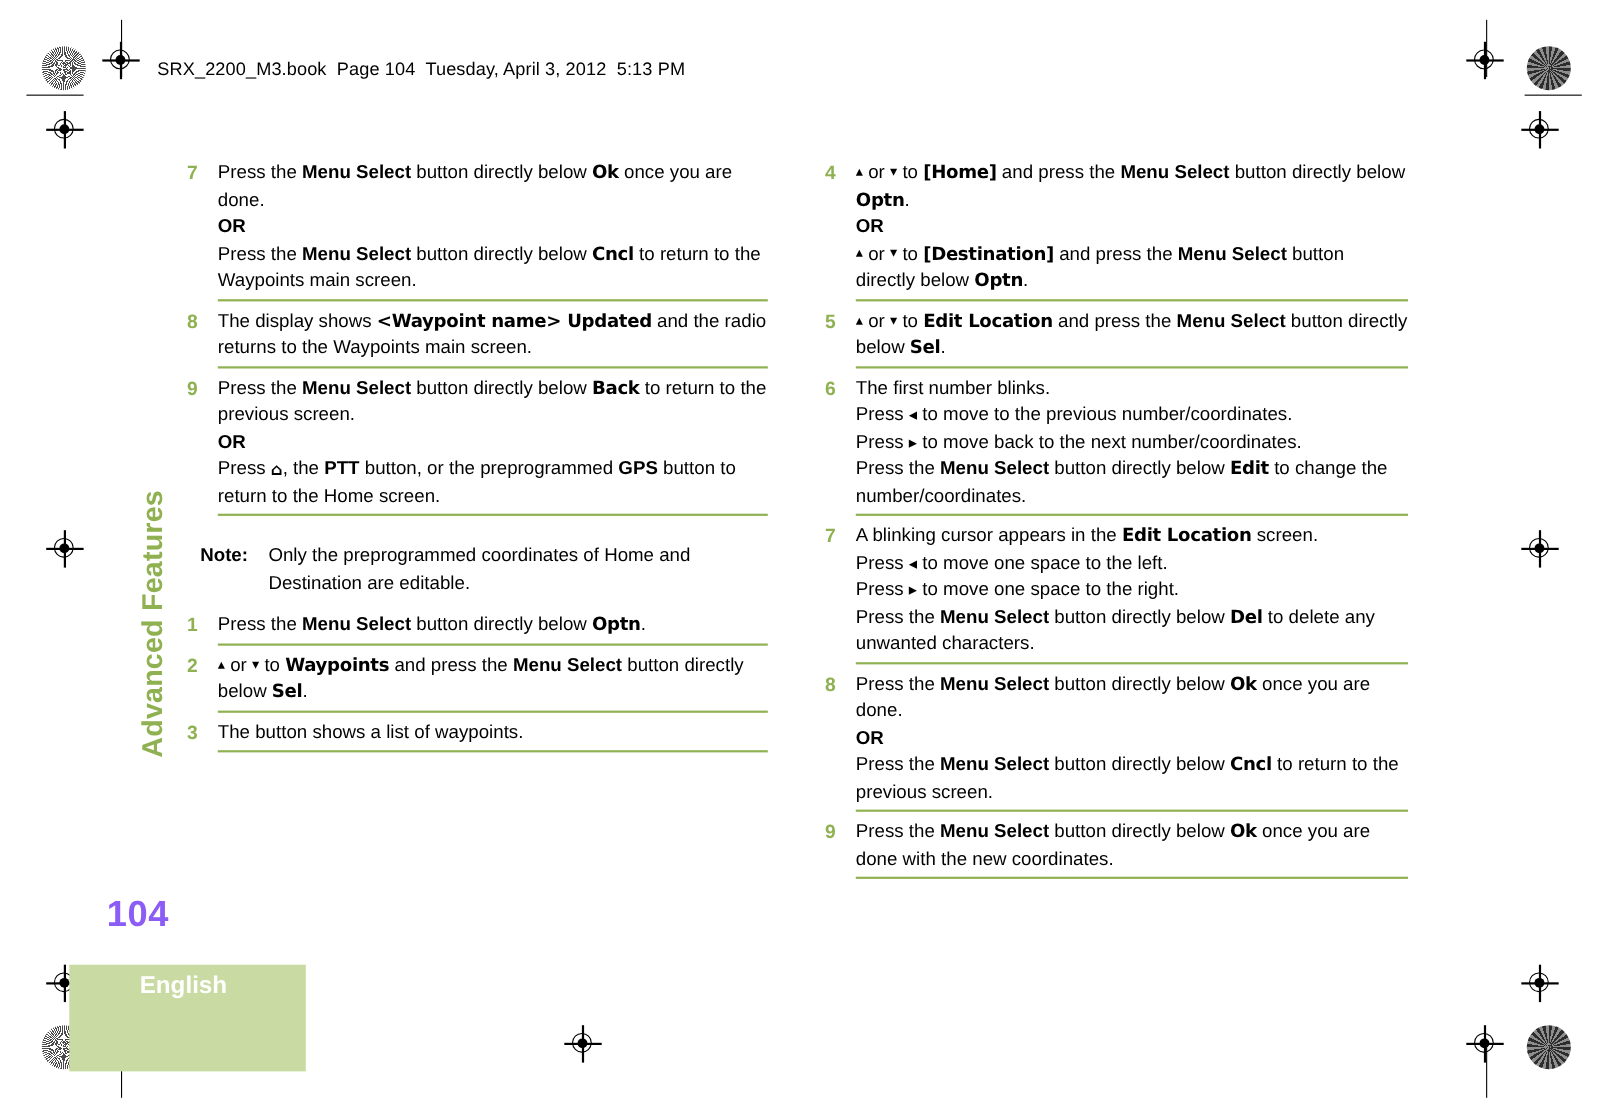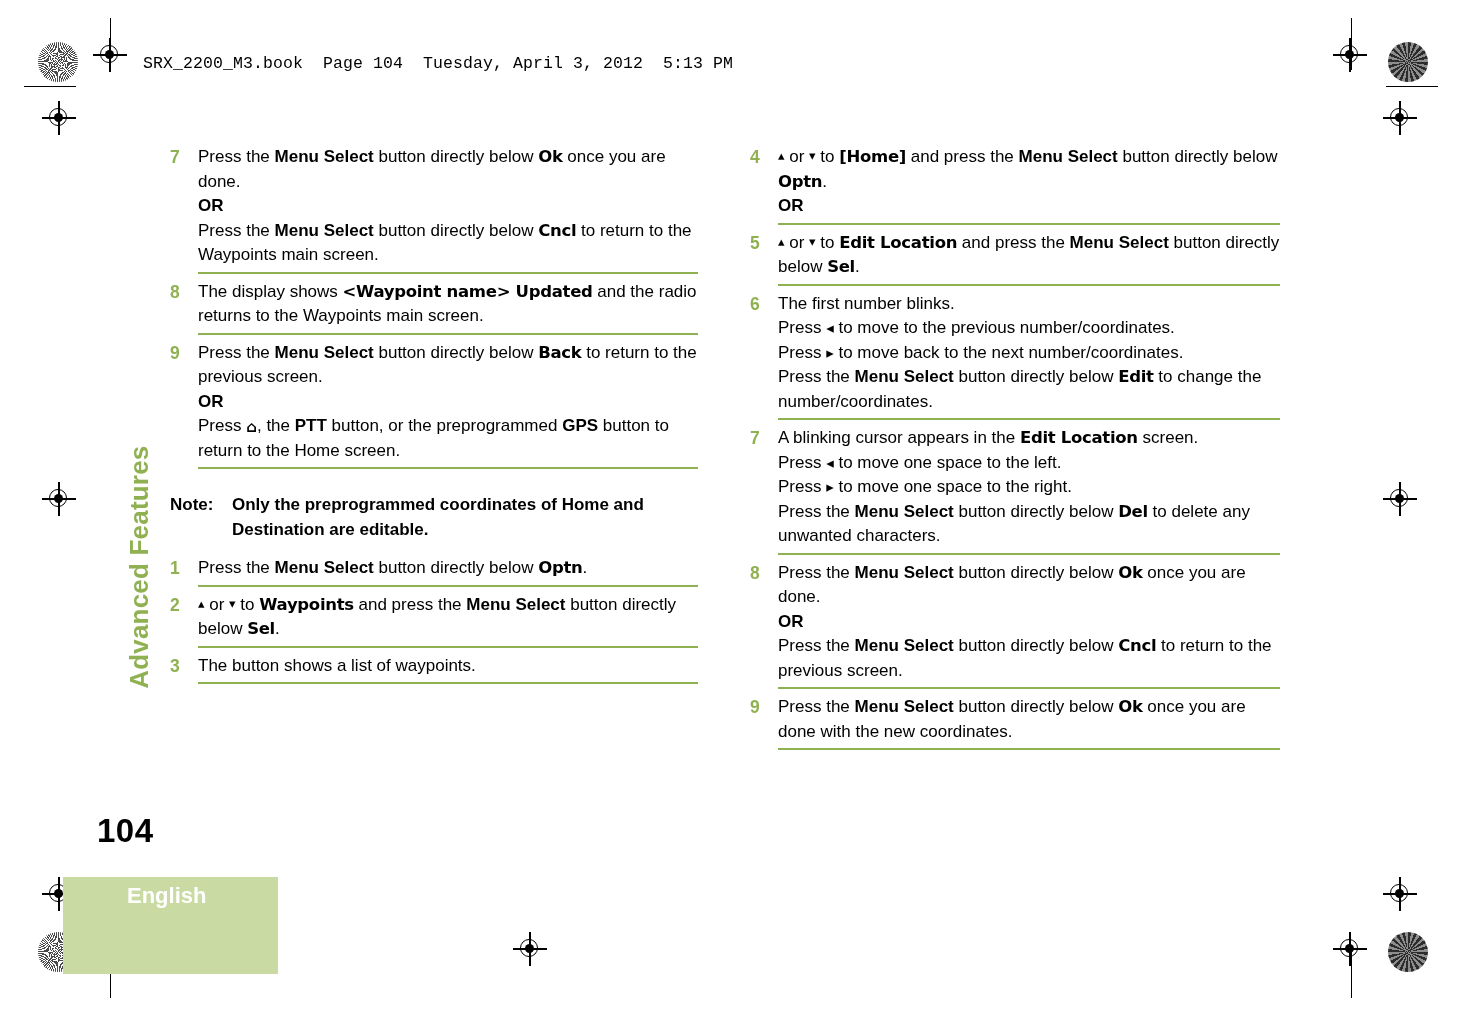--- a/index.html
+++ b/index.html
@@ -62,21 +62,21 @@
   .crop-line {
     position: absolute;
     background: #000;
   }
 
   
   .book-header {
     position: absolute;
     left: 143px;
     top: 54px;
-    font-family: Liberation Mono, monospace;
+    font-family: Liberation Sans, sans-serif;
     font-size: 16.5px;
     letter-spacing: 0.1px;
     white-space: pre;
     color: #000;
   }
 
   
   .side-tab {
     position: absolute;
     left: -16px;
@@ -90,21 +90,21 @@
     font-weight: bold;
     letter-spacing: 0.2px;
     white-space: nowrap;
   }
 
   
   .page-number {
     position: absolute;
     left: 97px;
     top: 812px;
-    color: #000000;
+    color: #8b5cf6;
     font-size: 33px;
     font-weight: bold;
     letter-spacing: 0.5px;
   }
   .lang-band {
     position: absolute;
     left: 63px;
     top: 877px;
     width: 215px;
     height: 97px;
@@ -217,22 +217,22 @@
     font-style: italic;
     line-height: 24px;
   }
 
   .note-row {
     display: flex;
     margin-top: 24px;
     font-size: 17px;
     line-height: 24.5px;
   }
-  .note-label { flex: 0 0 62px; font-weight: bold; }
-  .note-text  { flex: 1 1 auto; font-weight: bold; }
+  .note-label { flex: 0 0 62px; font-weight: bold; margin-left: 12px; }
+  .note-text  { flex: 1 1 auto; }
 
   .proc-label {
     margin-top: 26px;
     font-size: 17px;
     font-weight: bold;
     line-height: 24.5px;
   }
   .proc-text {
     font-size: 17px;
     line-height: 24.5px;
@@ -403,20 +403,21 @@
 </div>
 
 <div class="col col-right">
   <div id="right-steps">
       <div class="step">
         <div class="step-row">
           <div class="step-num">4</div>
           <div class="step-body">
             <div><span class="ar">▴</span> or <span class="ar">▾</span> to <span class="screen">[Home]</span> and press the <span class="b">Menu Select</span> button directly below <span class="screen">Optn</span>.</div>
             <div><span class="b">OR</span></div>
+            <div><span class="ar">▴</span> or <span class="ar">▾</span> to <span class="screen">[Destination]</span> and press the <span class="b">Menu Select</span> button directly below <span class="screen">Optn</span>.</div>
           </div>
         </div>
         <div class="rule"></div>
       </div>
       <div class="step">
         <div class="step-row">
           <div class="step-num">5</div>
           <div class="step-body">
             <div><span class="ar">▴</span> or <span class="ar">▾</span> to <span class="screen">Edit Location</span> and press the <span class="b">Menu Select</span> button directly below <span class="screen">Sel</span>.</div>
           </div>

